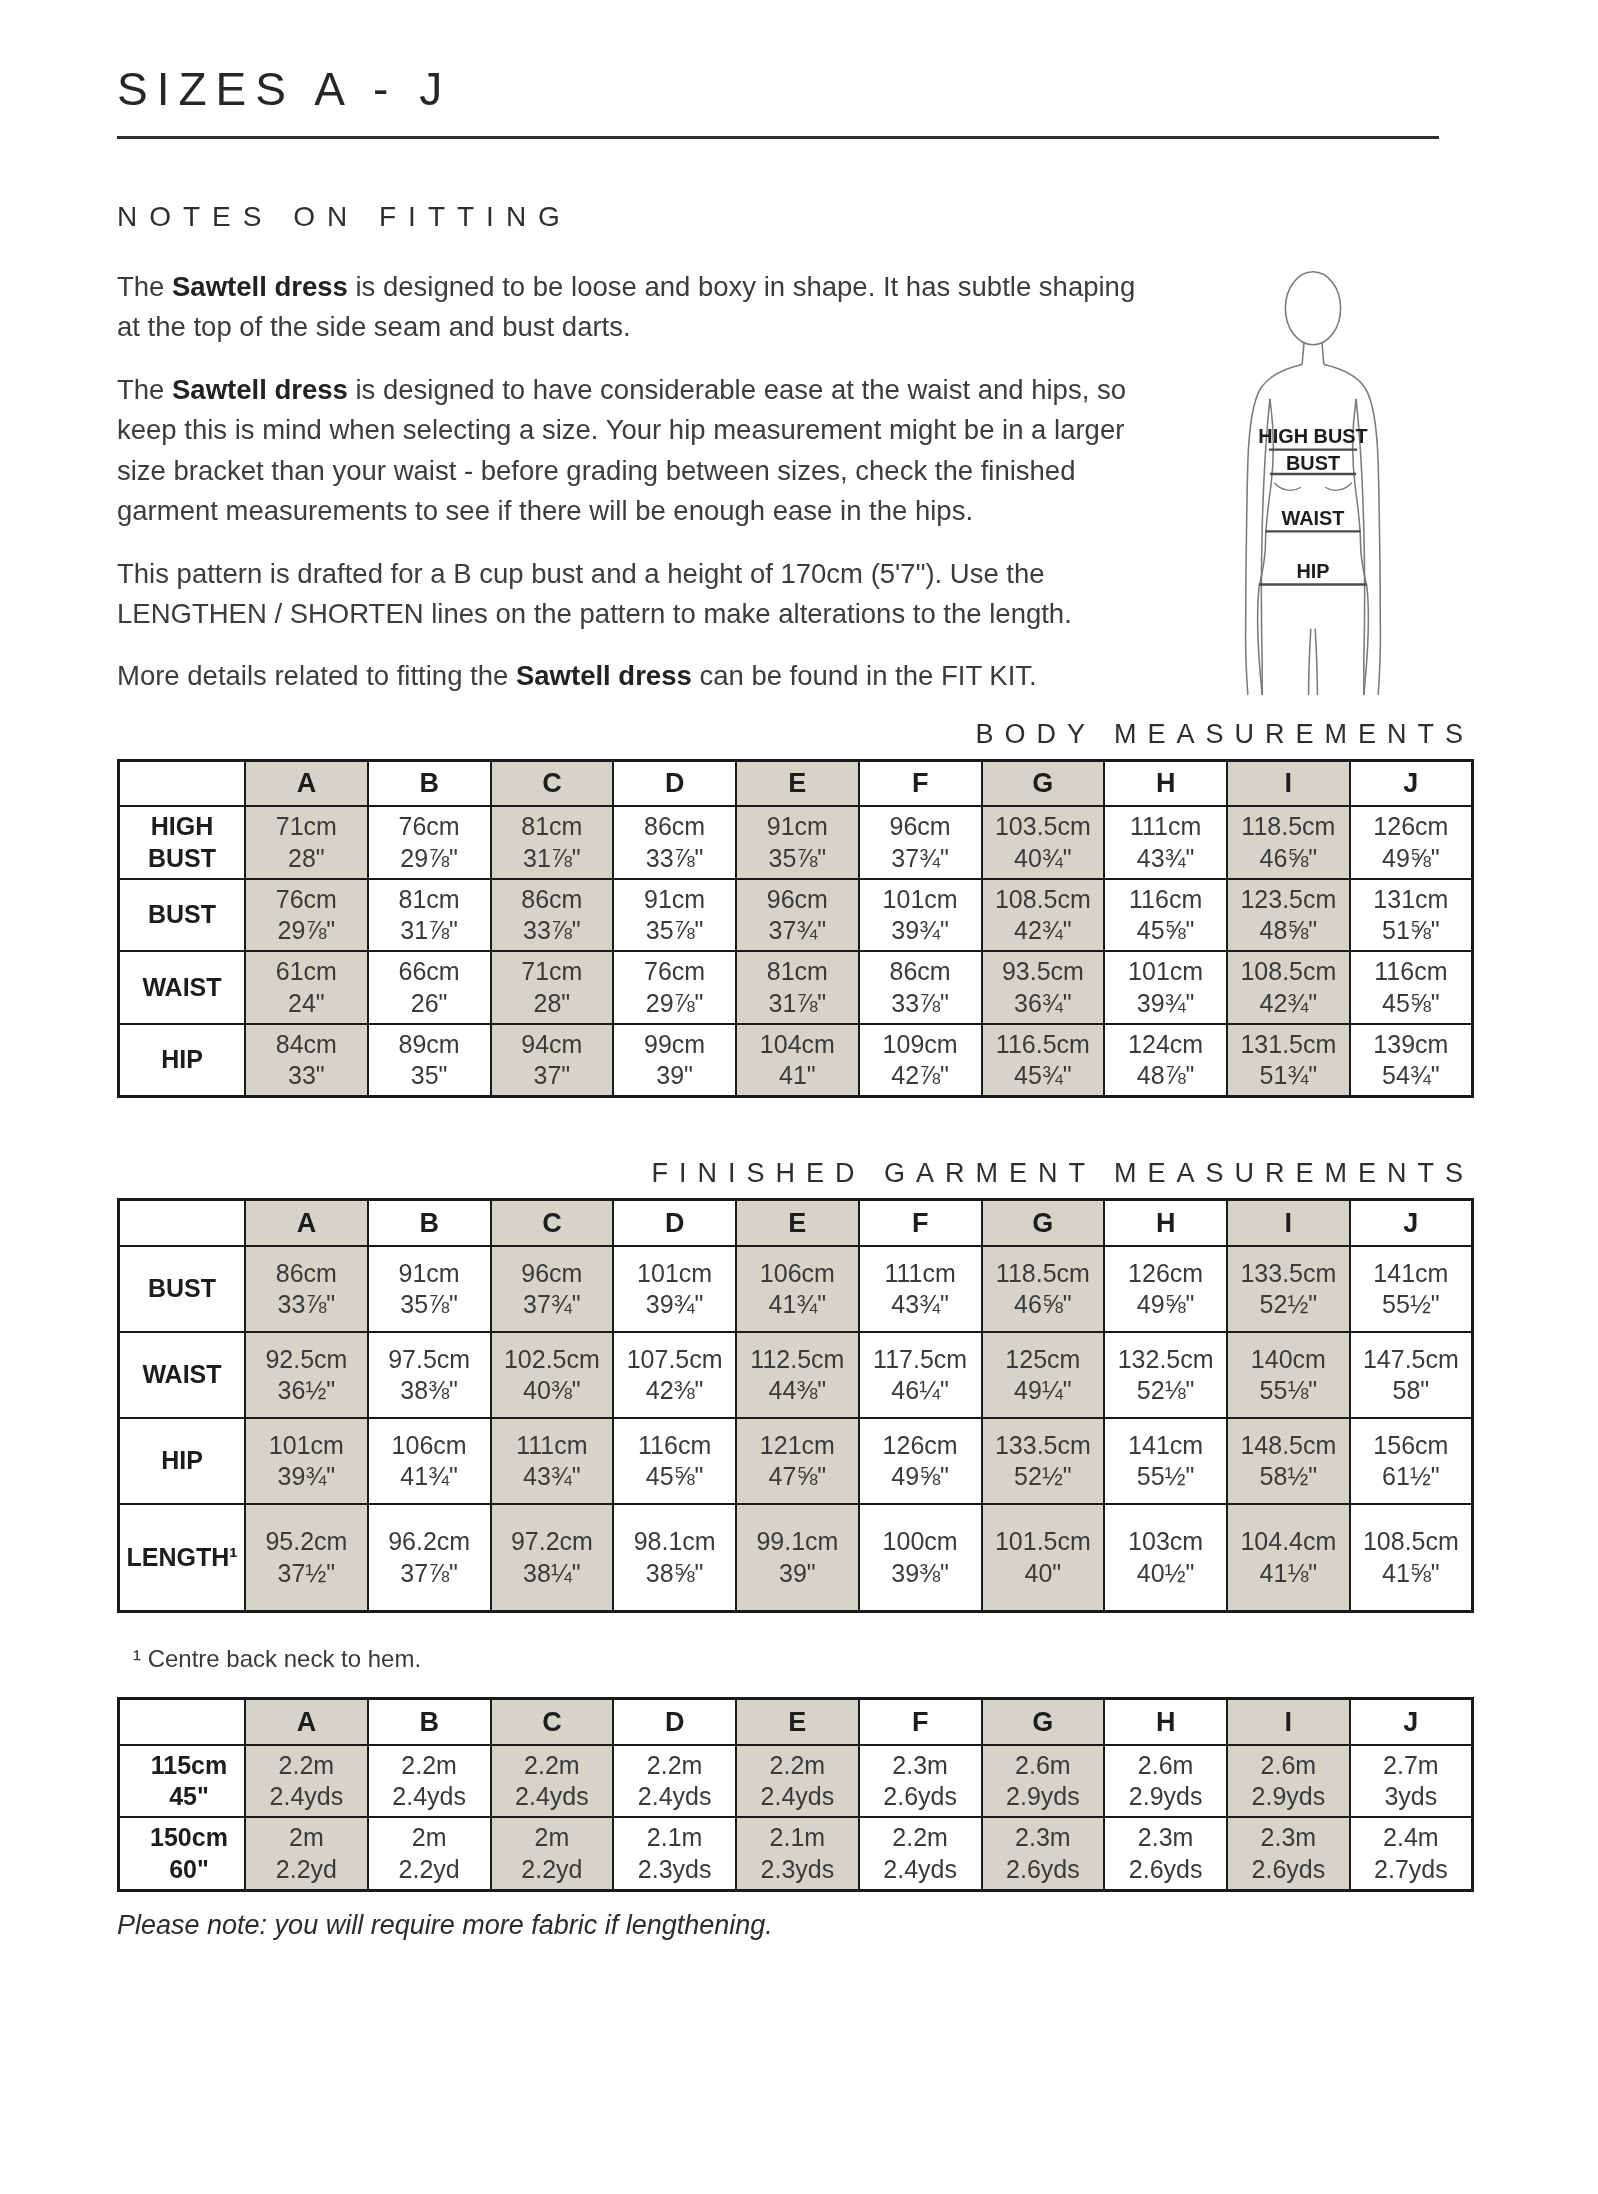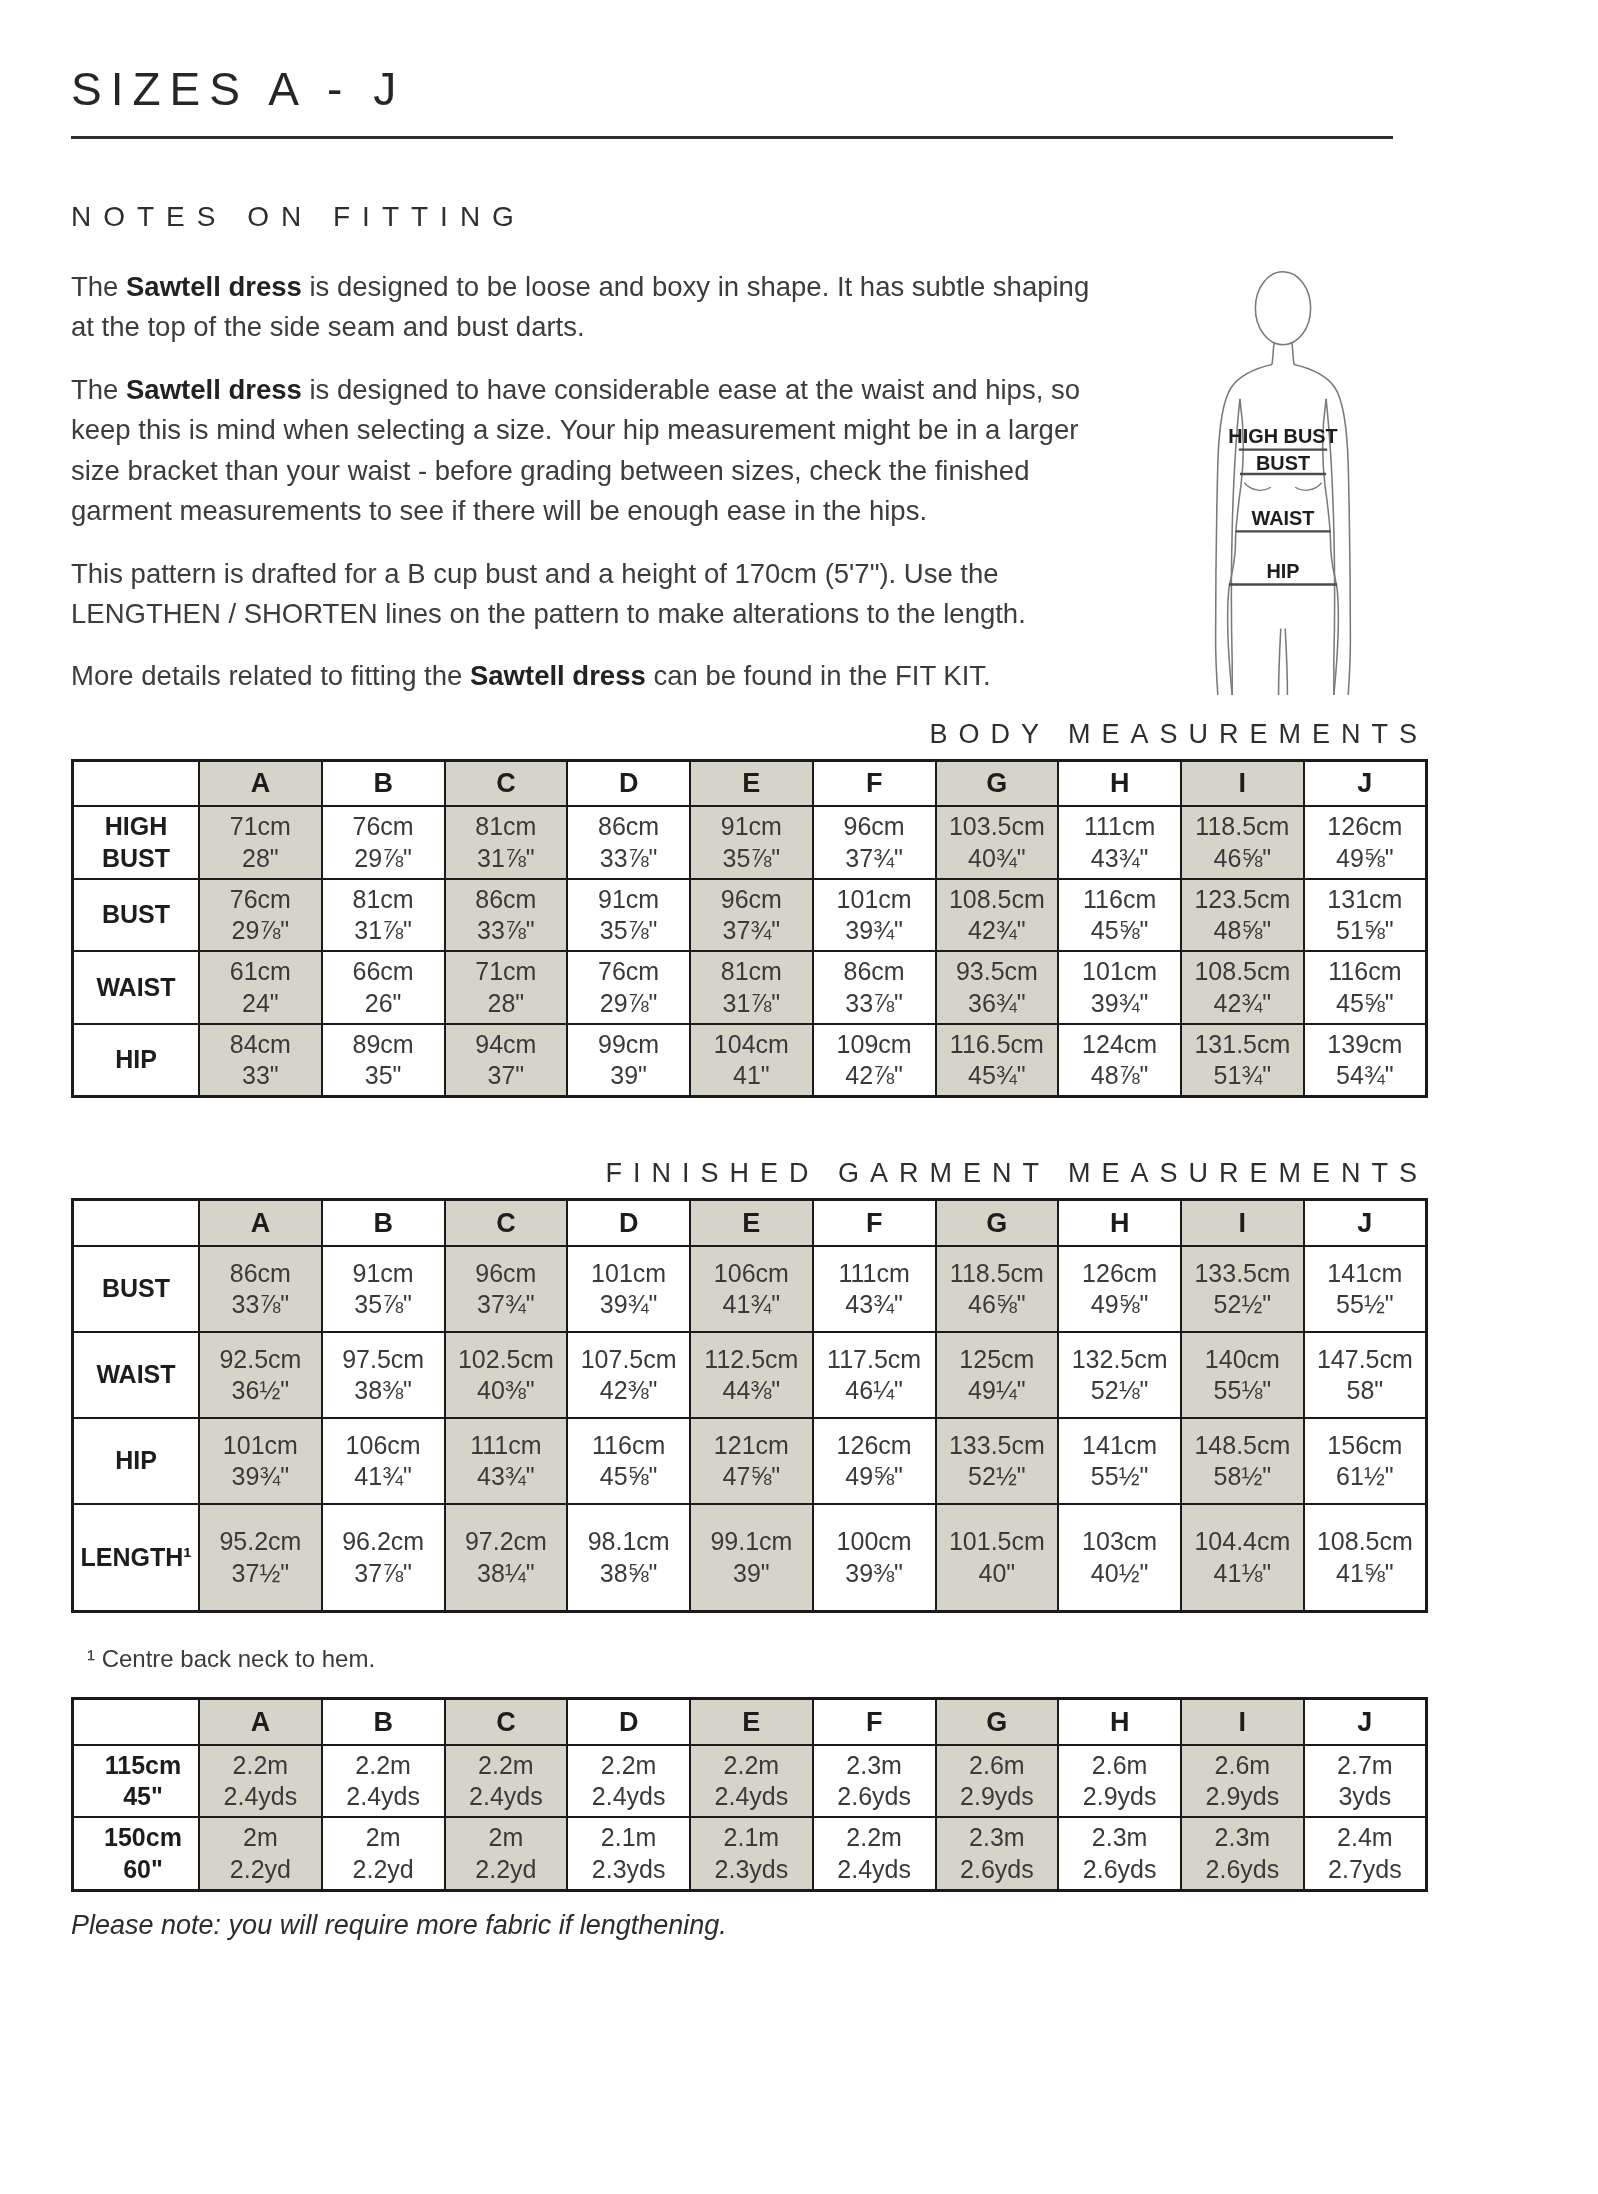--- a/index.html
+++ b/index.html
@@ -1,24 +1,24 @@
 <!DOCTYPE html>
 <html><head>
 <meta charset="utf-8">
 <style>
   html,body{margin:0;padding:0;background:#ffffff;}
   body{width:1598px;min-height:2194px;font-family:"Liberation Sans",sans-serif;color:#3a3a3a;}
-  .page{padding:62px 106px 60px 71px;box-sizing:border-box;}
+  .page{padding:62px 106px 60px 117px;box-sizing:border-box;}
 
   .page-title{font-size:46px;font-weight:normal;letter-spacing:9px;color:#262626;margin:0 0 20px 0;}
   .title-rule{border:none;border-top:3px solid #2e2e2e;margin:0 0 62px 0;width:1322px;}
 
   .section-heading{font-size:28px;font-weight:normal;letter-spacing:12px;color:#2e2e2e;margin:0 0 34px 0;}
 
-  .notes-row{display:flex;align-items:flex-start;gap:16px;}
+  .notes-row{display:flex;align-items:flex-start;}
   .notes-text{width:1042px;font-size:27.5px;line-height:1.47;color:#3c3c3c;}
   .notes-text p{margin:0 0 22px 0;}
   .notes-text strong{color:#222222;}
 
   .figure-wrap{width:232px;margin-left:38px;margin-top:-14px;}
   .figure-wrap svg{display:block;width:100%;height:auto;}
   .fig-label{font-weight:bold;fill:#1d1d1d;font-size:18px;font-family:"Liberation Sans",sans-serif;}
 
   .table-heading{font-size:27px;font-weight:normal;letter-spacing:11px;color:#2e2e2e;text-align:right;margin:0 0 9px 0;width:1357px;}
 

